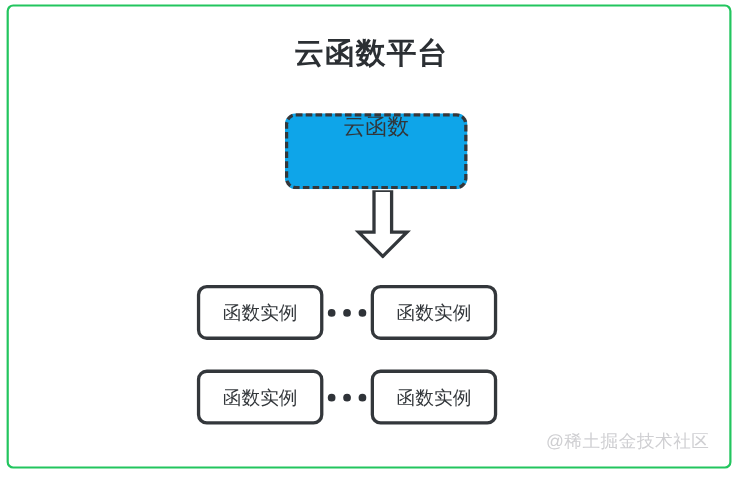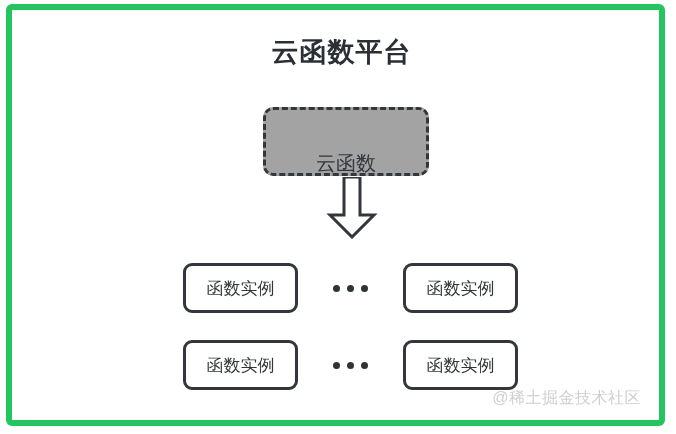--- a/index.html
+++ b/index.html
@@ -17,21 +17,21 @@
     background: #ffffff;
     overflow: hidden;
   }
   
   .platform-frame {
     position: absolute;
     left: 6px;
     top: 4px;
     width: 659px;
     height: 422px;
-    border: 6px solid #22c55e;
+    border: 2px solid #22c55e;
     border-radius: 6px;
     box-sizing: border-box;
     background: #ffffff;
   }
   
   .platform-title {
     position: absolute;
     left: 0;
     top: 26px;
     width: 659px;
@@ -45,23 +45,23 @@
   
   .fn-node {
     position: absolute;
     left: 251px;
     top: 97px;
     width: 166px;
     height: 69px;
     border: 3px dashed #33373b;
     border-radius: 10px;
     box-sizing: border-box;
-    background: #a3a3a3;
+    background: #0ea5e9;
     display: flex;
-    align-items: flex-end;
+    align-items: flex-start;
     justify-content: center;
   }
   .fn-node-label {
     font-size: 20px;
     color: #32363a;
     line-height: 1;
   }
   
   .flow-arrow {
     position: absolute;
@@ -71,21 +71,21 @@
     height: 62px;
   }
   
   .instance-row {
     position: absolute;
     left: 171px;
     width: 335px;
     height: 52px;
     display: flex;
     align-items: center;
-    justify-content: space-between;
+    justify-content: flex-start;
   }
   .instance-row.row-1 { top: 252px; }
   .instance-row.row-2 { top: 329px; }
 
   .instance-box {
     width: 115px;
     height: 50px;
     border: 3px solid #33373b;
     border-radius: 9px;
     box-sizing: border-box;

